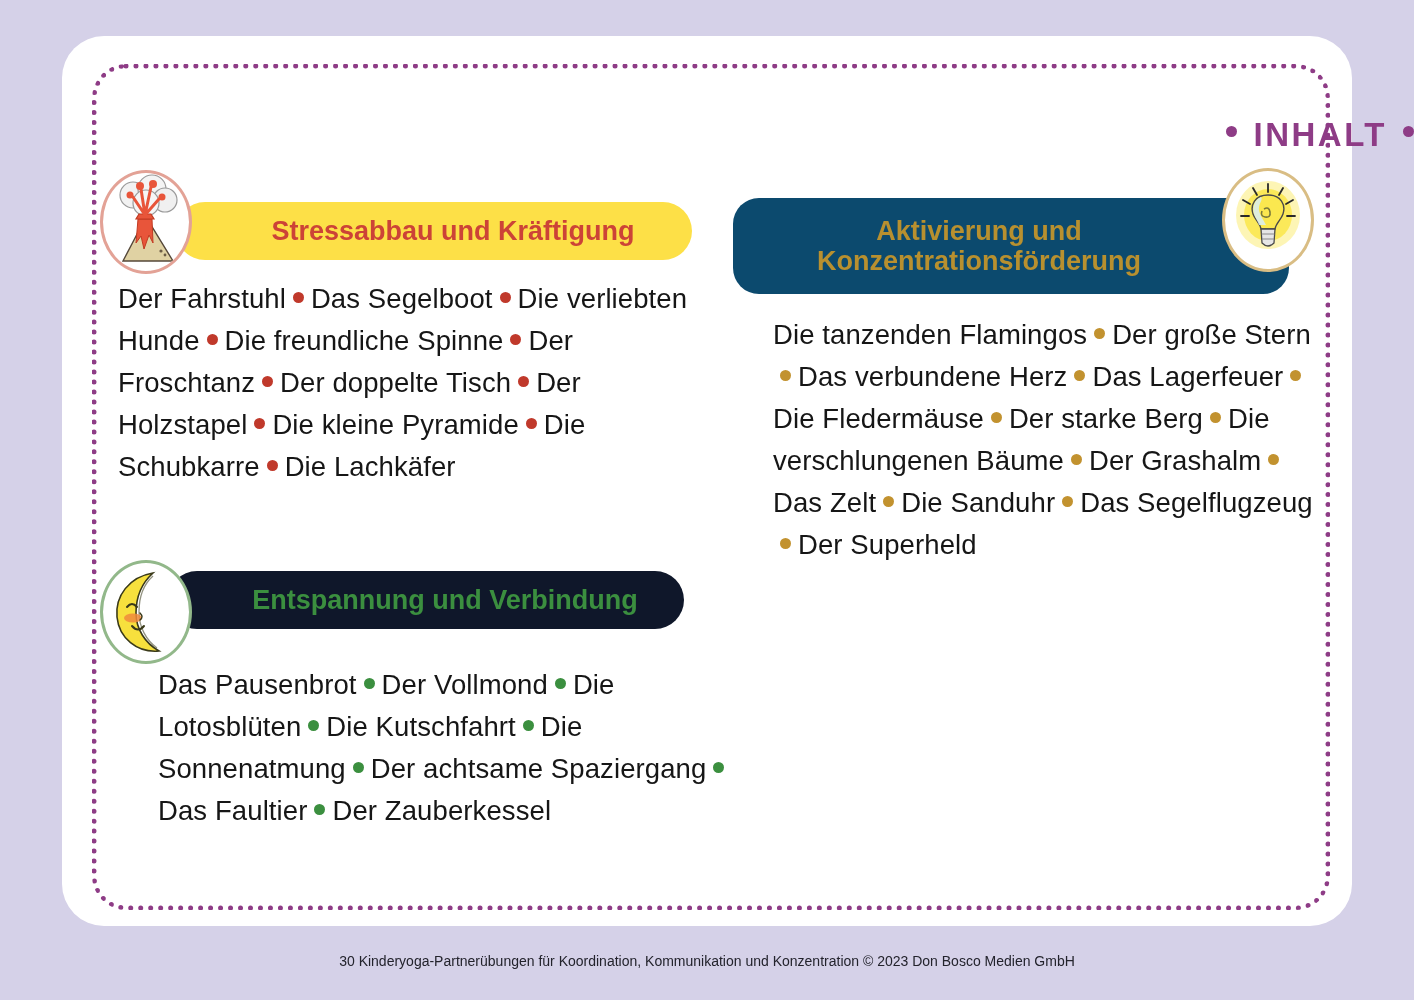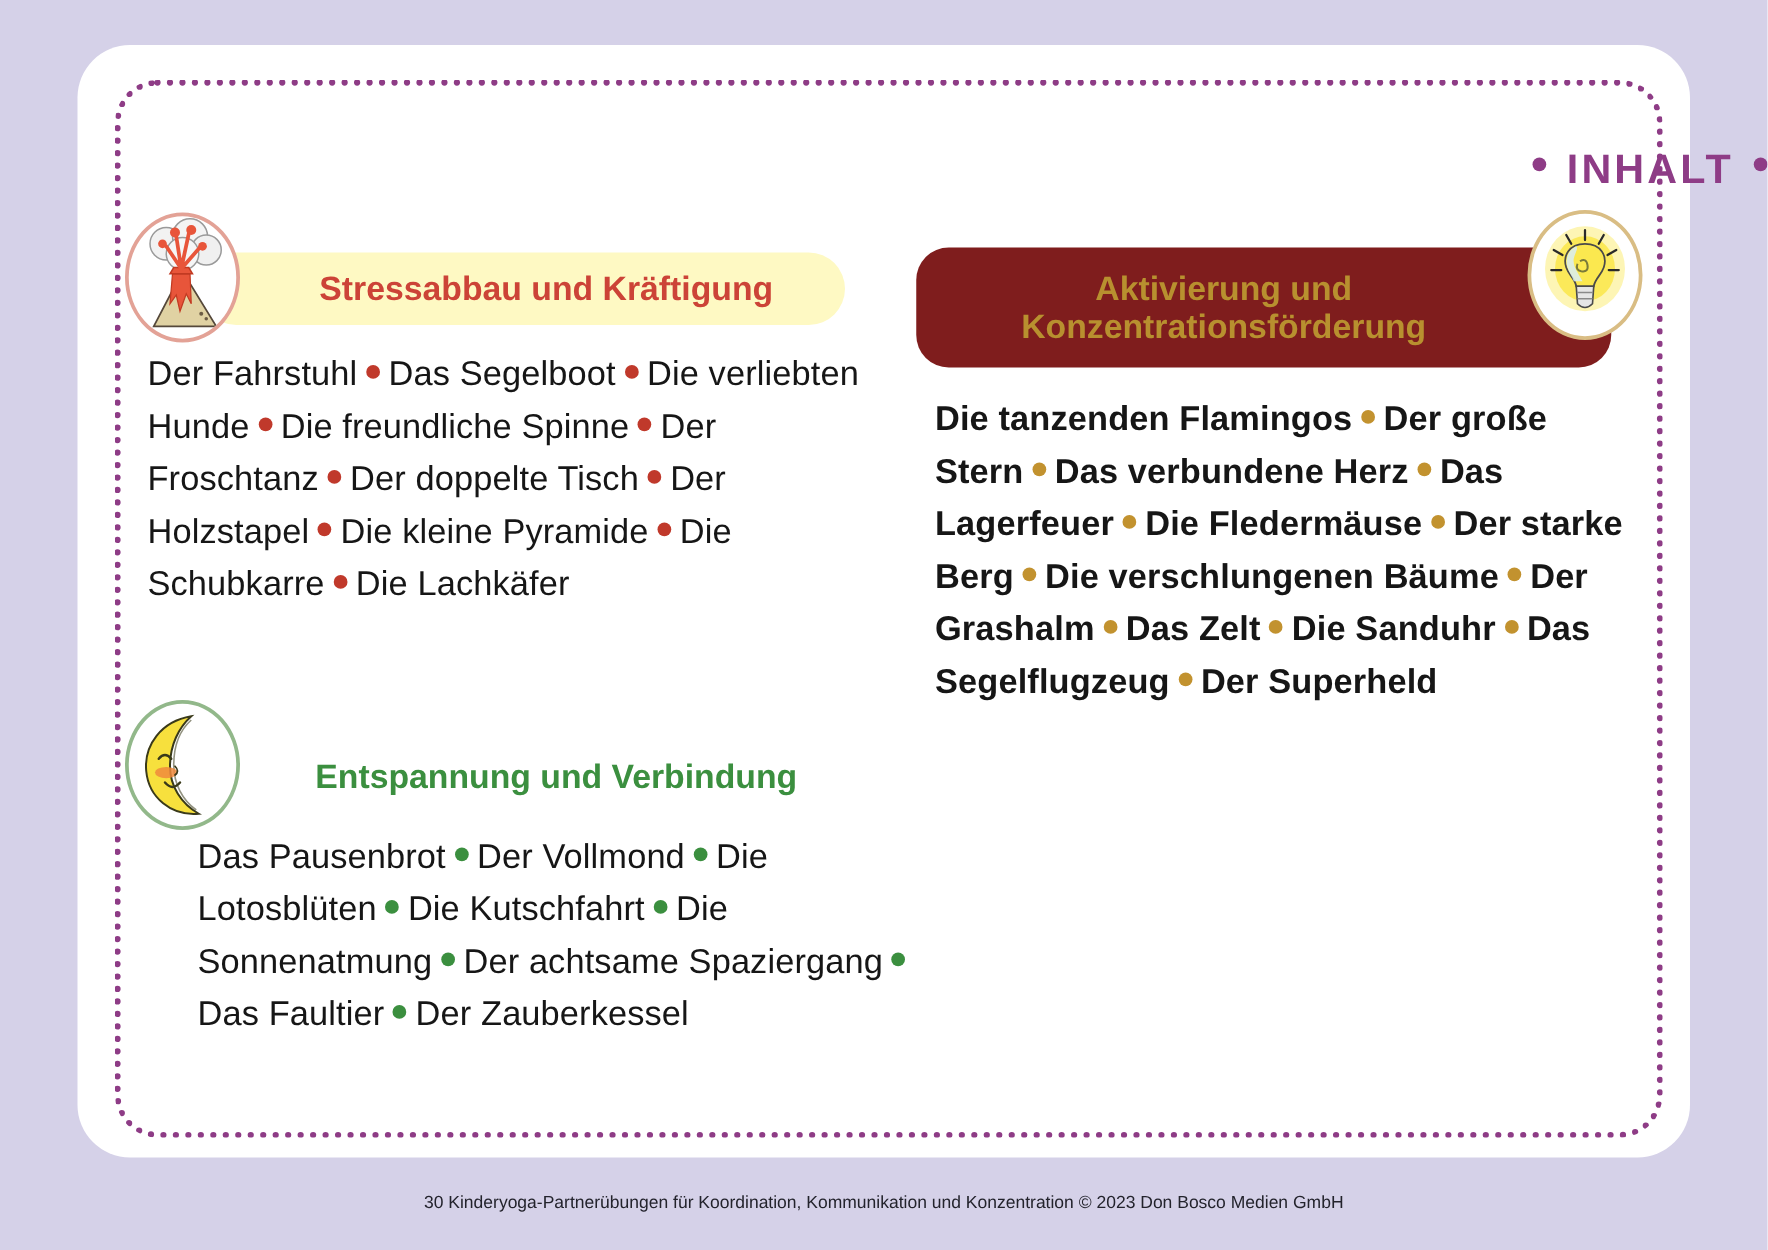--- a/index.html
+++ b/index.html
@@ -106,52 +106,52 @@
     border-radius: 50%;
     vertical-align: middle;
     position: relative;
     top: -3px;
     margin: 0 7px;
   }
 
   
   #sec-stress { left: 0; top: 0; }
   #banner-stress {
-    left: 160px; top: 202px; width: 516px;
-    background: #fef9c3;
+    left: 176px; top: 202px; width: 516px;
+    background: #fde047;
     padding-left: 50px; padding-right: 12px;
   }
   #banner-stress .banner-text { color: #cc4337; }
   #badge-stress { left: 100px; top: 170px; border: 3px solid #e3a296; }
   #list-stress { left: 118px; top: 278px; width: 580px; }
   #list-stress .sep { background: #c0392b; }
 
   
   #sec-entspannung { left: 0; top: 0; }
   #banner-entspannung {
-    left: 168px; top: 592px; width: 516px;
-    background: #ffffff;
+    left: 168px; top: 571px; width: 516px;
+    background: #0f172a;
     padding-left: 50px; padding-right: 12px;
   }
   #banner-entspannung .banner-text { color: #3b8f3f; }
   #badge-entspannung { left: 100px; top: 560px; border: 3px solid #92b88a; }
   #list-entspannung { left: 118px; top: 664px; width: 580px; margin-left: 40px; }
   #list-entspannung .sep { background: #3b8f3f; }
 
   
   #sec-aktivierung { left: 0; top: 0; }
   #banner-aktivierung {
     left: 733px; top: 198px; width: 556px; height: 96px;
     border-radius: 26px;
-    background: #7f1d1d;
+    background: #0c4a6e;
     padding-left: 14px; padding-right: 78px;
   }
   #banner-aktivierung .banner-text { color: #b8902f; }
   #badge-aktivierung { left: 1222px; top: 168px; border: 3px solid #d9bd84; }
-  #list-aktivierung { left: 748px; top: 314px; width: 560px; font-weight: bold; }
+  #list-aktivierung { left: 773px; top: 314px; width: 560px; }
   #list-aktivierung .sep { background: #c2922f; }
 
   
   #footer {
     position: absolute;
     left: 0; top: 953px;
     width: 1414px;
     text-align: center;
     font-size: 14px;
     color: #23232c;

